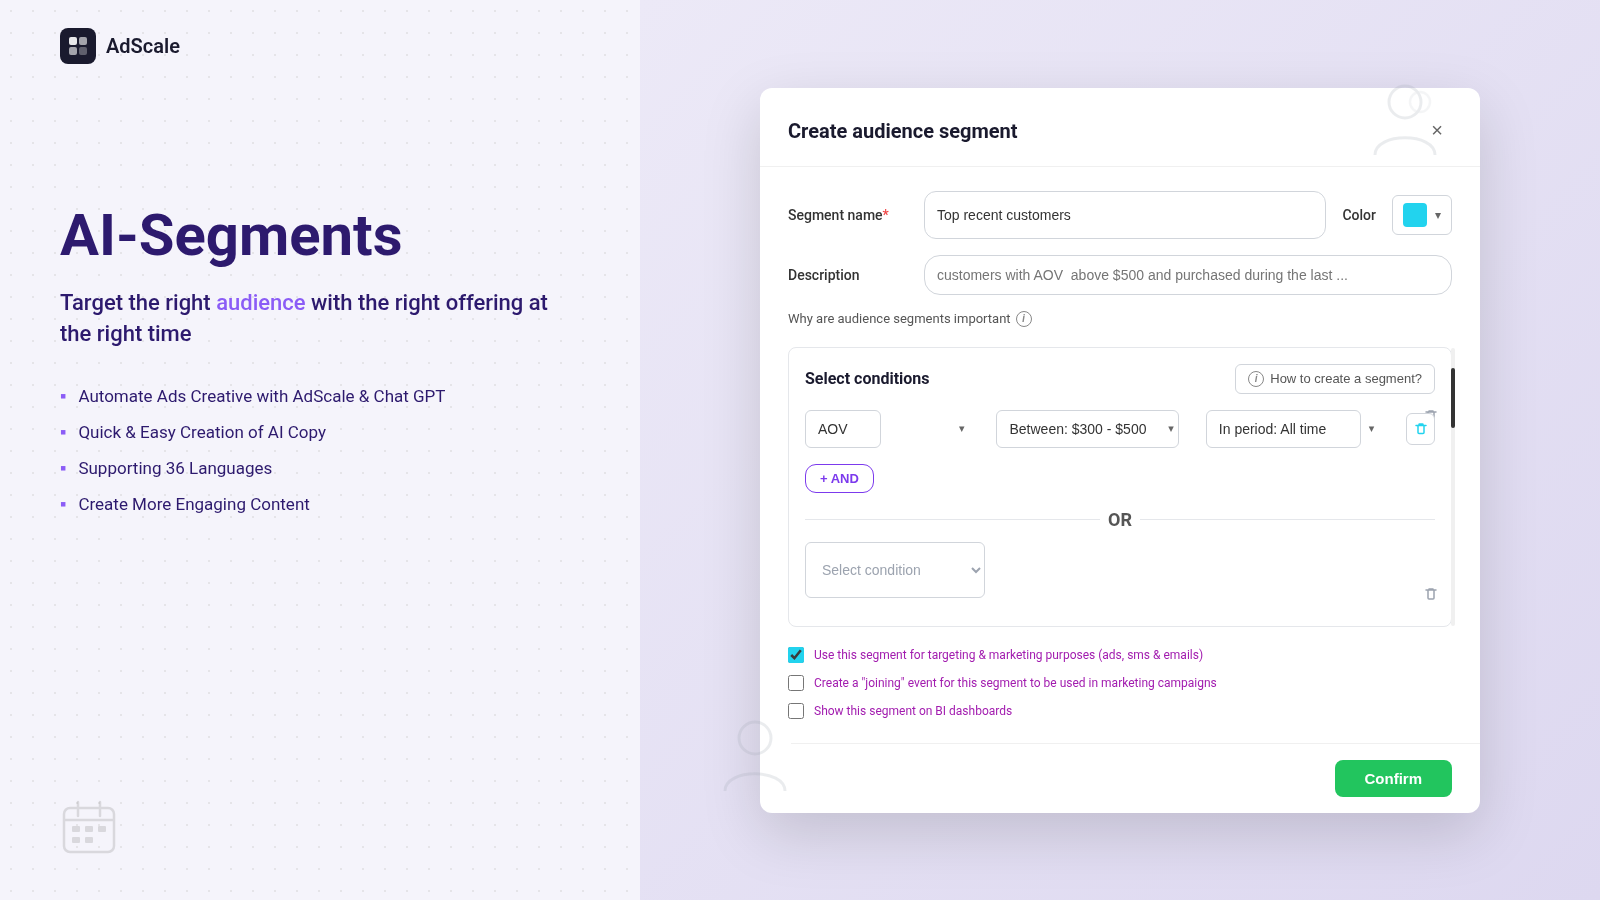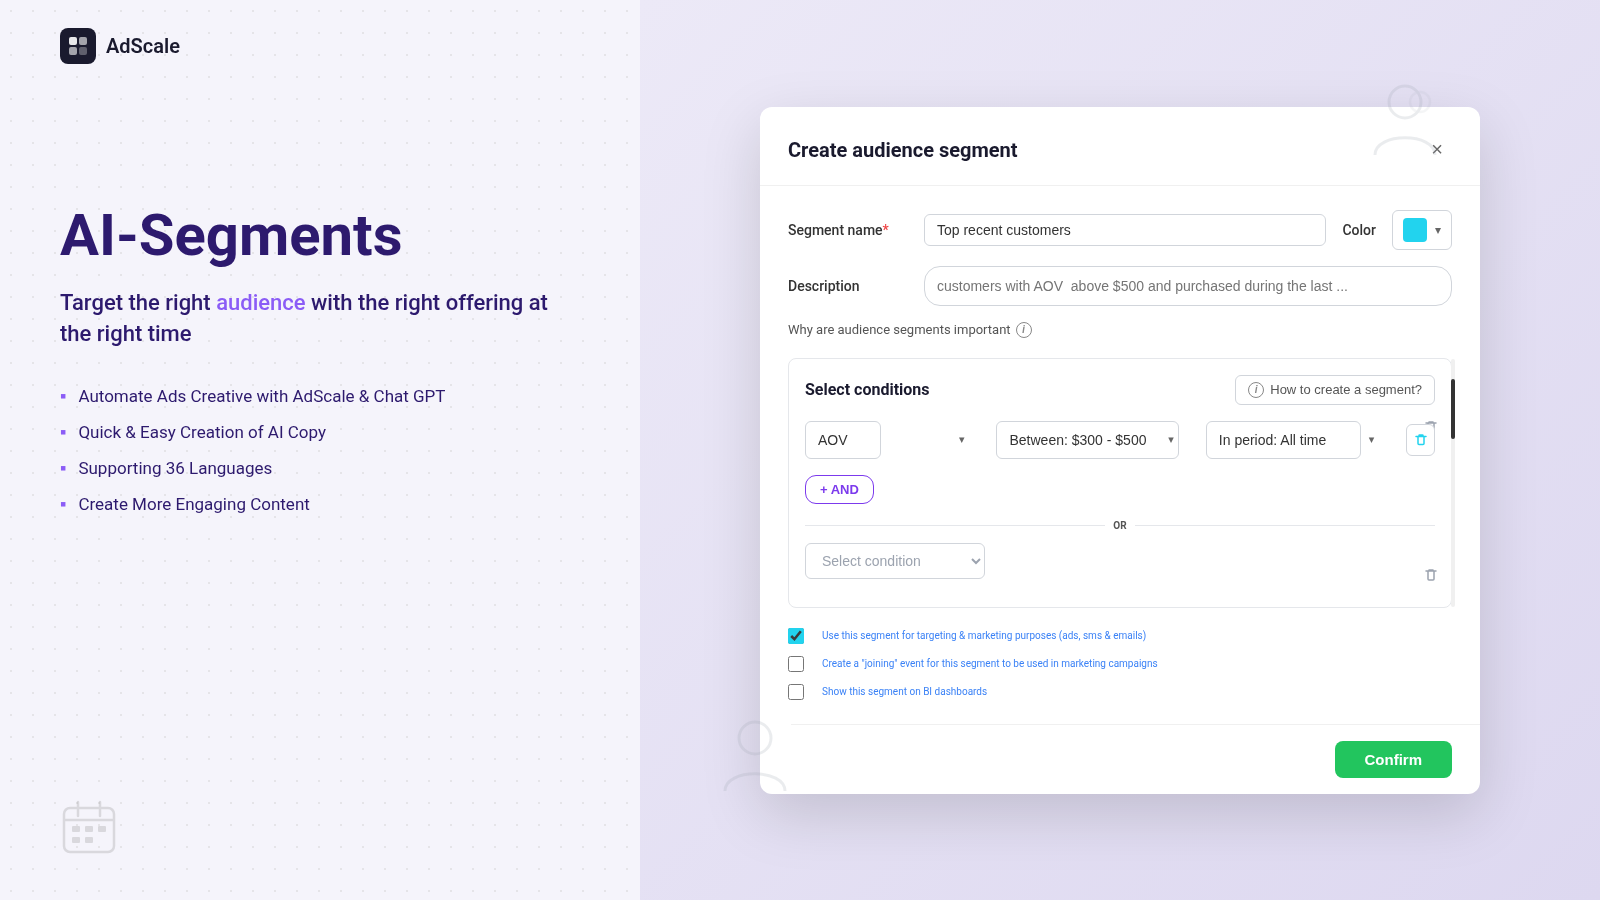--- a/index.html
+++ b/index.html
@@ -211,23 +211,23 @@
       color: #333;
       min-width: 120px;
     }
 
     .form-label .required {
       color: #ef4444;
     }
 
     .segment-name-input {
       flex: 1;
-      height: 32px;
+      height: 48px;
       border: 1px solid #d1d5db;
-      border-radius: 6px;
+      border-radius: 12px;
       padding: 0 12px;
       font-size: 14px;
       color: #333;
       outline: none;
     }
 
     .color-selector {
       display: flex;
       align-items: center;
       gap: 8px;
@@ -390,36 +390,36 @@
       margin-top: 4px;
     }
 
     .or-divider {
       display: flex;
       align-items: center;
       margin: 16px 0 12px 0;
     }
 
     .or-text {
-      font-size: 10px;
+      font-size: 18px;
       font-weight: 700;
       color: #555;
       background: white;
       padding: 0 8px;
     }
 
     .or-line {
       flex: 1;
       height: 1px;
       background: #e5e7eb;
     }
 
     .select-condition-placeholder {
       width: 180px;
-      height: 36px;
+      height: 56px;
       border: 1px solid #d1d5db;
       border-radius: 6px;
       padding: 0 12px;
       font-size: 14px;
       color: #9ca3af;
       background: white;
     }
 
     .checkboxes-section {
       margin-top: 4px;
@@ -440,23 +440,22 @@
       cursor: pointer;
       accent-color: #22d3ee;
       flex-shrink: 0;
     }
 
     .checkbox-input.checked-blue {
       accent-color: #22d3ee;
     }
 
     .checkbox-label {
-      font-size: 10px;
-      color: #3b82f6;
-      margin-left: 8px;
+      font-size: 12px;
+      color: #a21caf;
     }
 
     .modal-footer {
       padding: 16px 28px;
       display: flex;
       justify-content: flex-end;
       border-top: 1px solid #f0f0f0;
       margin-left: 31px;
     }
 

